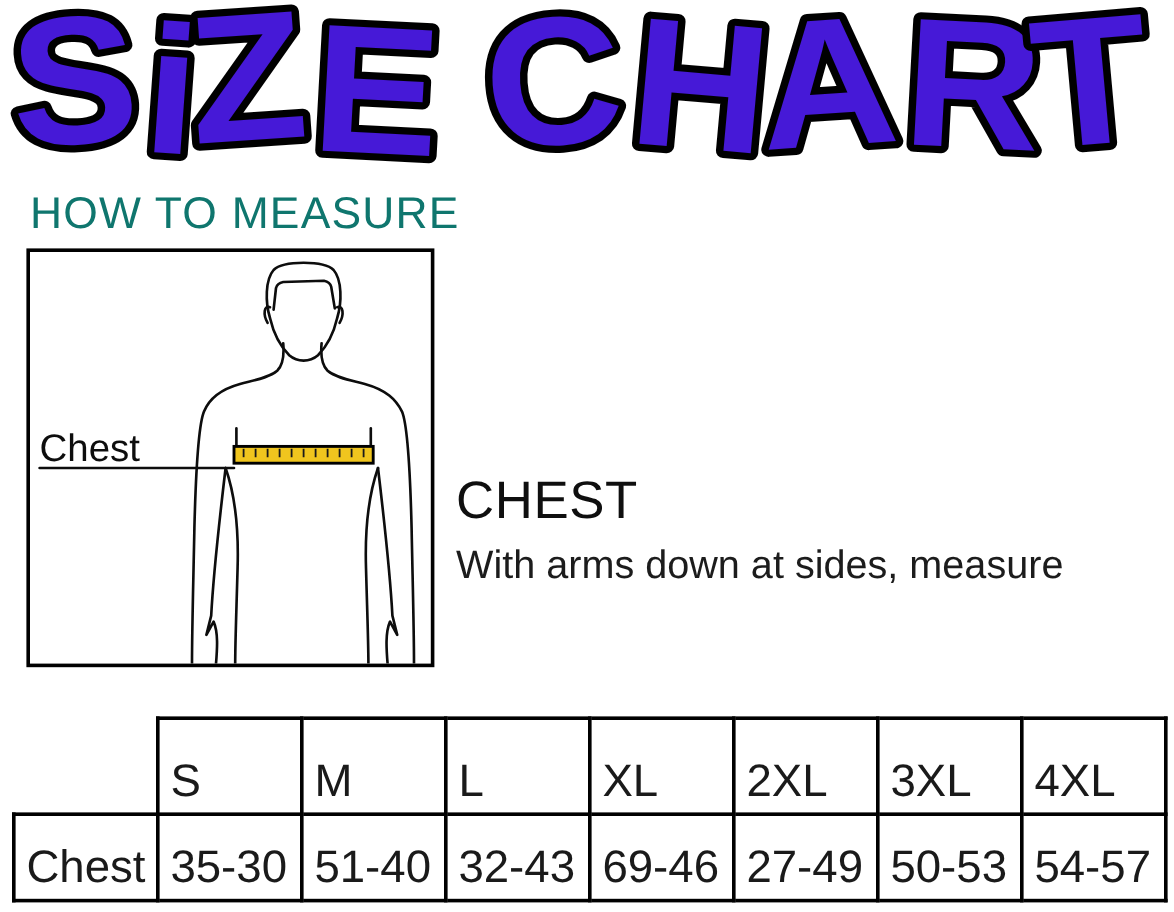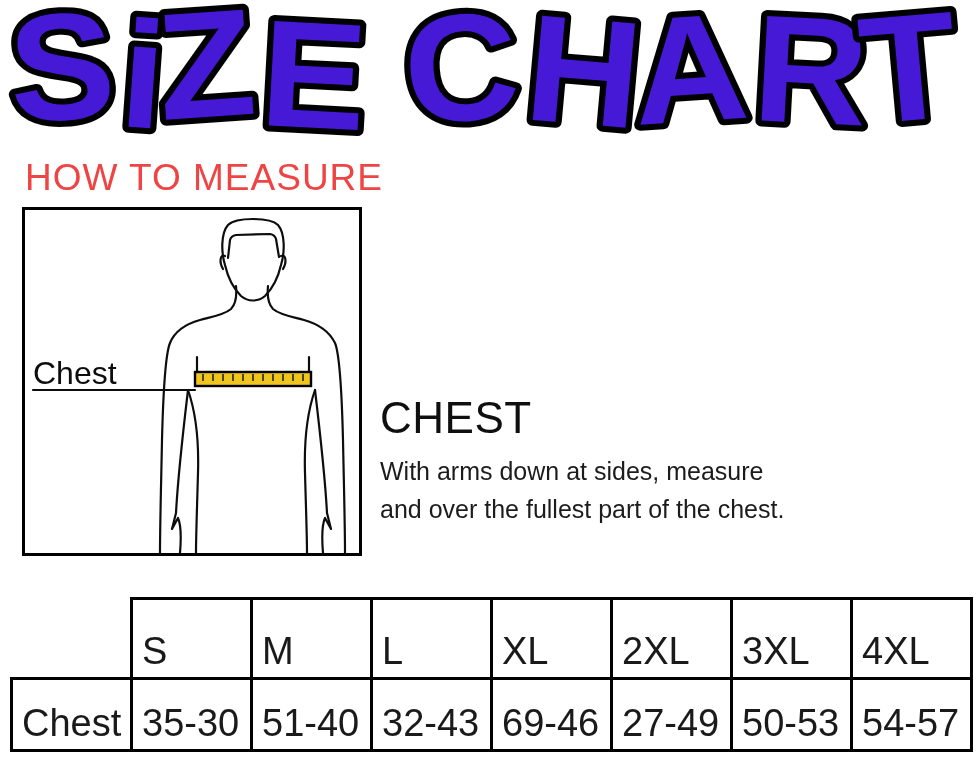--- a/index.html
+++ b/index.html
@@ -7,37 +7,37 @@
     width:978px; height:760px;
     background:#ffffff;
     position:relative;
     overflow:hidden;
     font-family:"Liberation Sans", sans-serif;
     color:#111;
   }
   .title-wrap { position:absolute; left:0; top:0; width:978px; height:152px; }
   .howto-heading {
     position:absolute; left:25px; top:157px;
-    font-size:37px; letter-spacing:1px; color:#ef4444;
+    font-size:37px; letter-spacing:1px; color:#0f766e;
     white-space:nowrap;
   }
   .figure-box {
     position:absolute; left:22px; top:207px;
     width:334px; height:343px;
     border:3px solid #000;
     background:#fff;
   }
   .chest-heading {
     position:absolute; left:380px; top:393px;
     font-size:44px; color:#0f0f0f; letter-spacing:0.5px;
     white-space:nowrap;
   }
   .chest-desc {
     position:absolute; left:380px; top:452px;
-    font-size:25px; line-height:38px; color:#1c1c1c;
+    font-size:33px; line-height:38px; color:#1c1c1c;
     white-space:nowrap;
   }
   .size-table {
     position:absolute; left:10px; top:597px;
     border-collapse:collapse; table-layout:fixed;
   }
   .size-table td {
     border:3px solid #000;
     width:108px;
     vertical-align:bottom;
@@ -107,21 +107,20 @@
       </g>
     </g>
 
     <text x="8" y="174" font-size="32" fill="#0d0d0d" font-family="Liberation Sans, sans-serif">Chest</text>
   </svg>
 </div>
 
 <div class="chest-heading">CHEST</div>
 <div class="chest-desc">
   <div>With arms down at sides, measure</div>
-  <div>and over the fullest part of the chest.</div>
 </div>
 
 <table class="size-table">
   <tbody>
       <tr class="header-row">
     <td class="blank"></td>
   <td>S</td>
         <td>M</td>
         <td>L</td>
         <td>XL</td>

